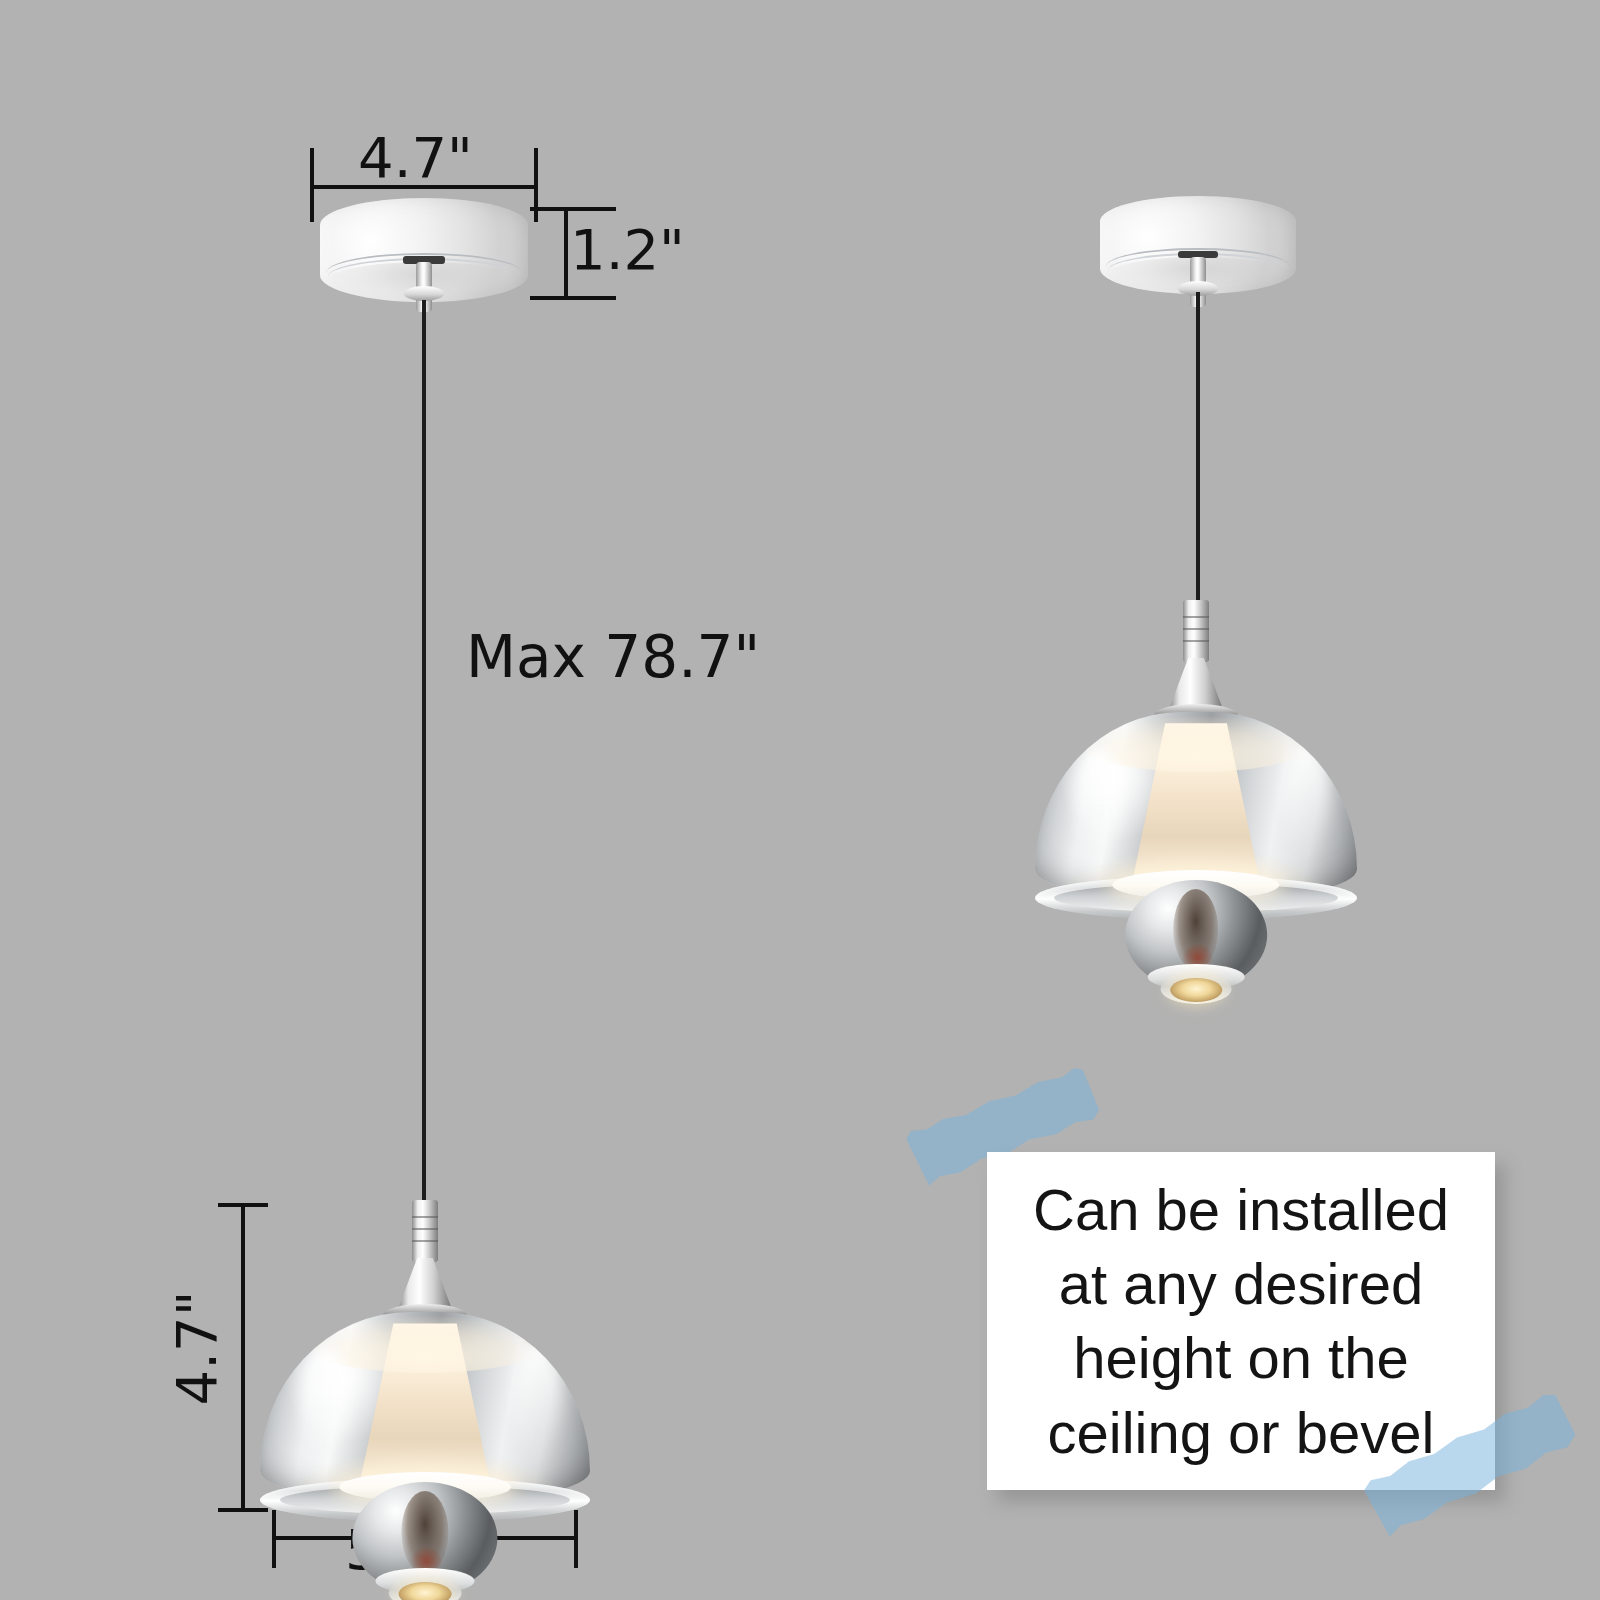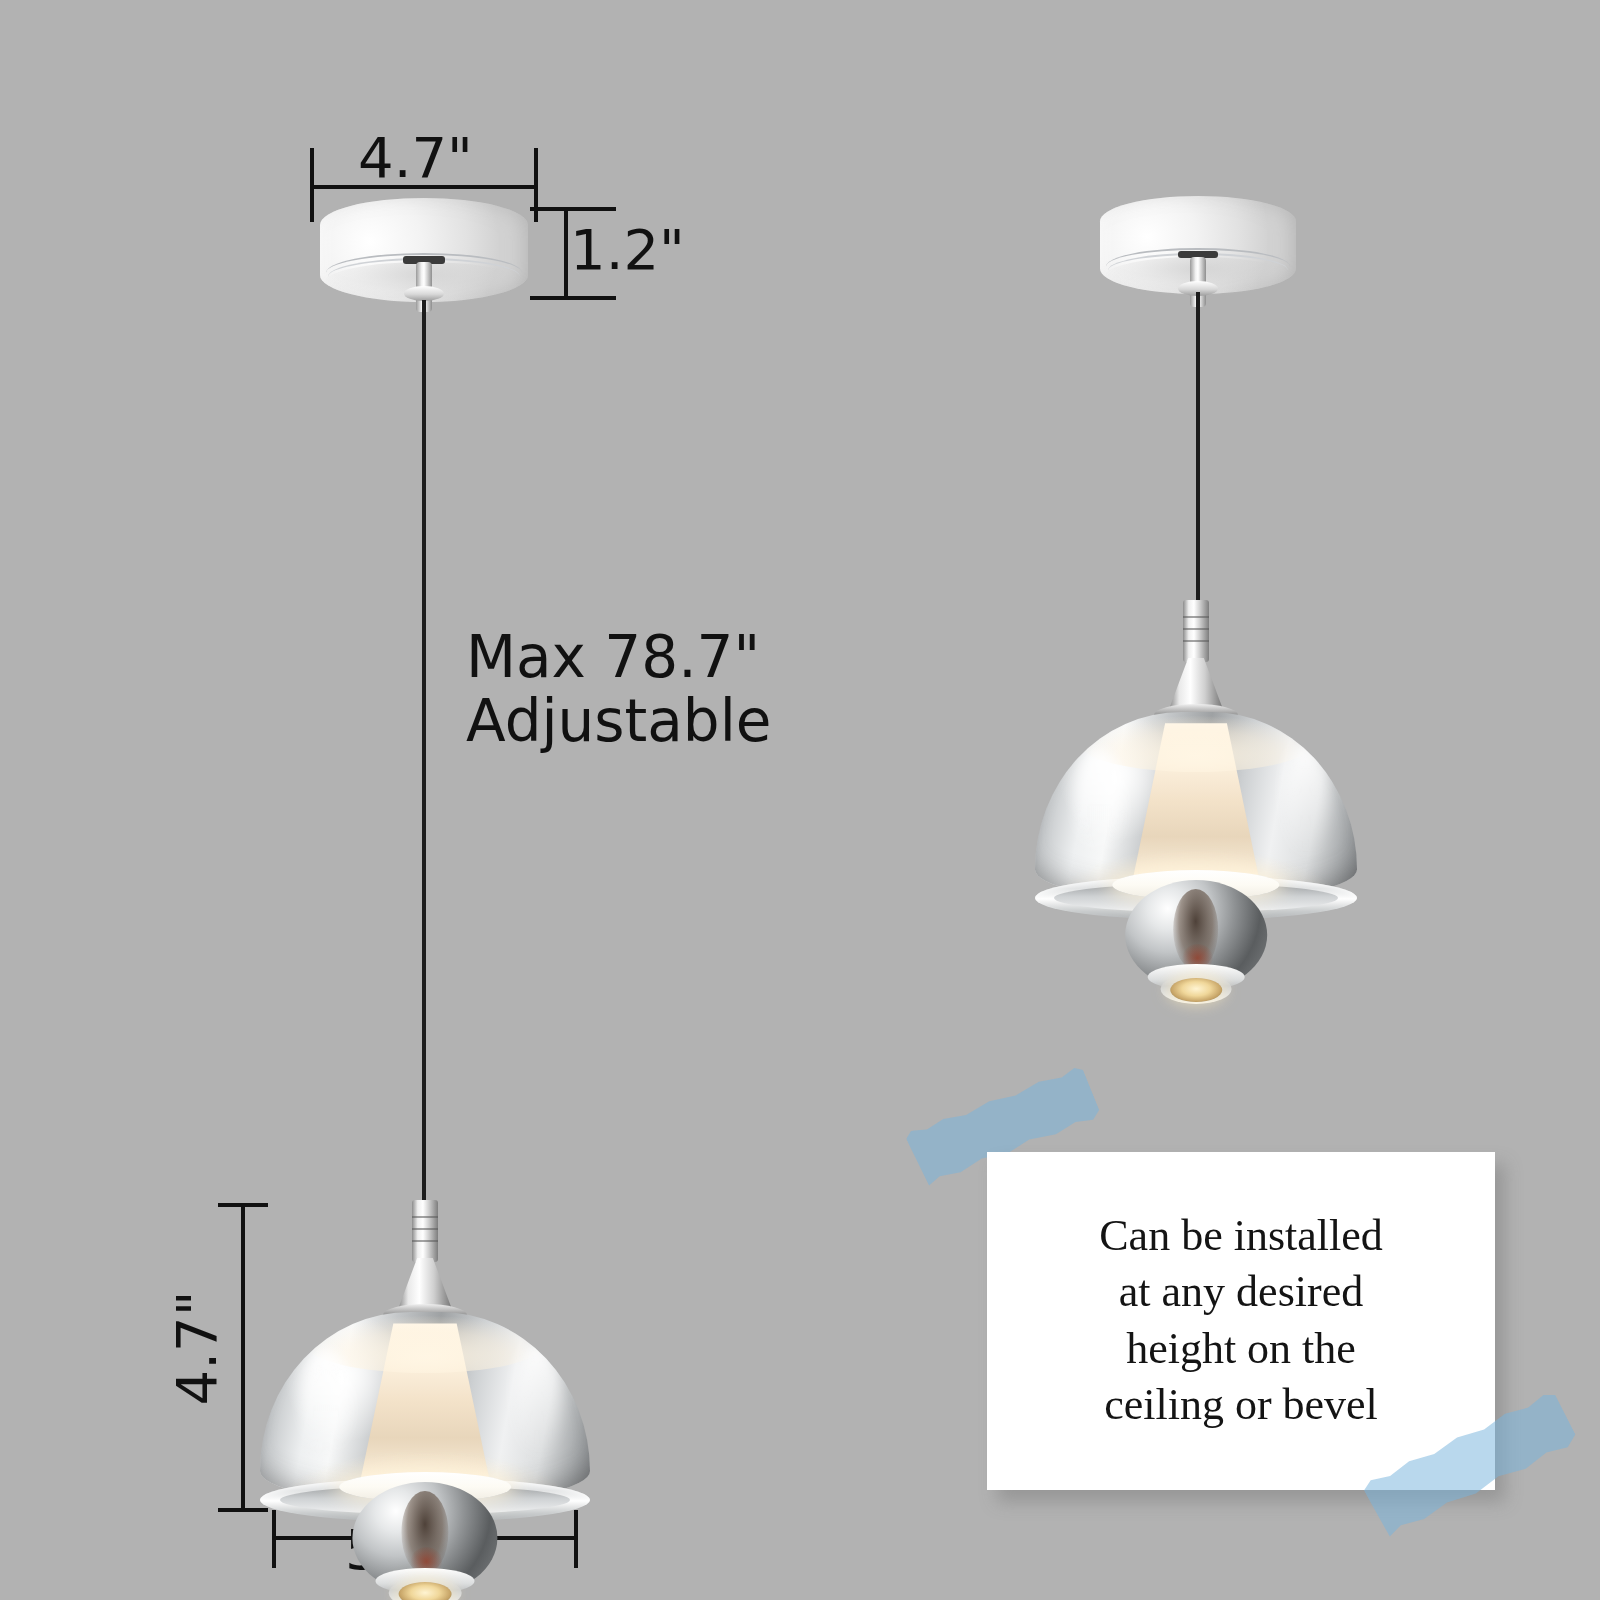--- a/index.html
+++ b/index.html
@@ -300,22 +300,22 @@
     background: #ffffff;
     box-shadow: 10px 12px 16px rgba(120,120,120,.45);
   }
   #info-card-text {
     position: absolute;
     left: 0; right: 0;
     top: 50%;
     transform: translateY(-50%);
     text-align: center;
     color: #141414;
-    font-family: Liberation Serif, serif;
-    font-size: 44px;
+    font-family: Liberation Sans, sans-serif;
+    font-size: 58px;
     line-height: 1.28;
     white-space: pre-line;
     padding: 0 16px;
   }
   .tape {
     position: absolute;
     background: rgba(120,180,220,.52);
   }
   #tape-top {
     left: 908px; top: 1096px;
@@ -358,21 +358,20 @@
     <div class="center-slot"></div>
     <div class="grip">
       <div class="stem"></div>
       <div class="collar"></div>
     </div>
   </div>
 
   <div class="cord" style="left:422px; top:300px; height:920px;"></div>
 
   <div class="dim-label" style="left:466px; top:628px; font-size:58px;">Max 78.7"</div>
-  <div class="dim-label" style="left:466px; top:692px; font-size:58px;">Adjustable</div>
 
   <div class="dim-tick-h" style="left:218px; top:1203px; width:50px;"></div>
   <div class="dim-tick-h" style="left:218px; top:1508px; width:50px;"></div>
   <div class="dim-line-v" style="left:241px; top:1203px; height:309px;"></div>
   <div class="dim-label" style="left:140px; top:1320px; transform:rotate(-90deg); transform-origin:center center; font-size:56px;">4.7"</div>
 
   <div class="dim-tick-v" style="left:272px; top:1510px; height:58px;"></div>
   <div class="dim-tick-v" style="left:574px; top:1510px; height:58px;"></div>
   <div class="dim-line-h" style="left:272px; top:1536px; width:306px;"></div>
   <div class="dim-label" style="left:345px; top:1522px; font-size:56px;">5.9"</div>

